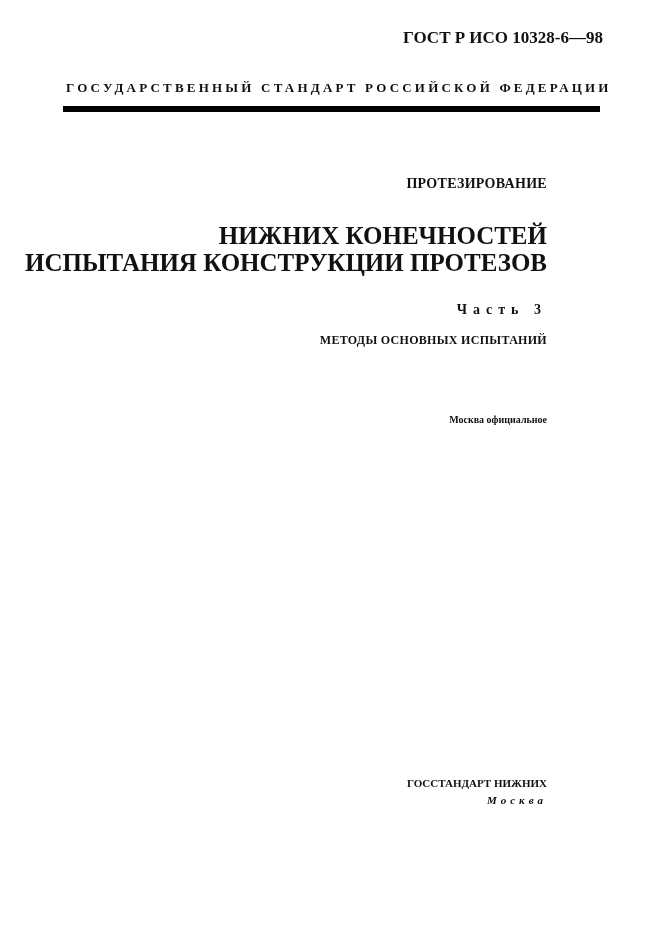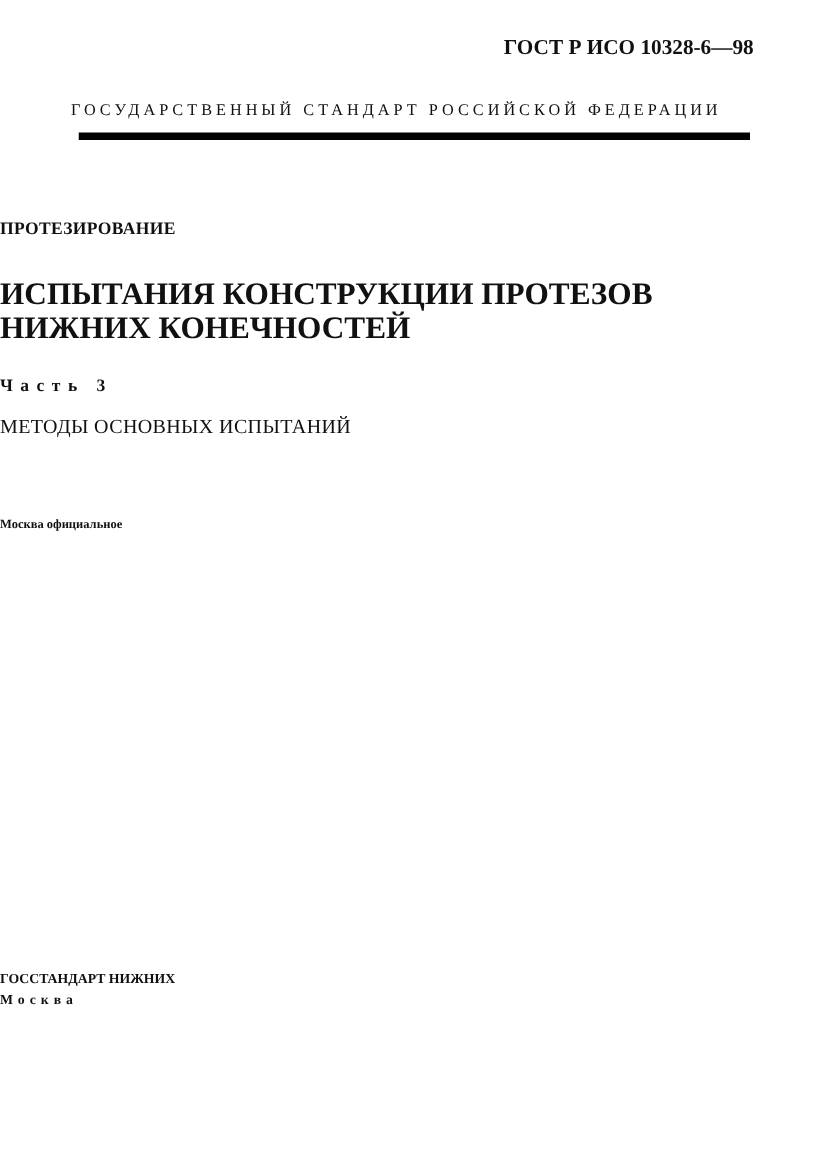--- a/index.html
+++ b/index.html
@@ -18,39 +18,39 @@
     .abs { position: absolute; }
     .doc-code {
       top: 28px;
       right: 58px;
       font-size: 17px;
       font-weight: bold;
       white-space: nowrap;
     }
     .state-standard {
       top: 80px;
-      left: 50px;
+      left: 66px;
       width: 534px;
       text-align: center;
       font-size: 13px;
-      font-weight: normal;
+      font-weight: bold;
       letter-spacing: 3.2px;
       white-space: nowrap;
     }
     .rule {
       top: 106px;
       left: 63px;
       width: 537px;
       height: 6px;
       background: #000000;
     }
     .center {
       left: 0;
       width: 547px;
-      text-align: left;
+      text-align: right;
       white-space: nowrap;
     }
     .category {
       top: 176px;
       font-size: 14px;
       font-weight: bold;
       letter-spacing: 0.3px;
     }
     .main-title {
       top: 222px;
@@ -59,55 +59,56 @@
       line-height: 27px;
     }
     .part {
       top: 302px;
       font-size: 14px;
       font-weight: bold;
       letter-spacing: 6px;
     }
     .subtitle {
       top: 333px;
-      font-size: 16px;
-      font-weight: normal;
+      font-size: 12px;
+      font-weight: bold;
       letter-spacing: 0.3px;
     }
     .edition {
       top: 414px;
       font-size: 10px;
       font-weight: bold;
     }
     .publisher {
       top: 777px;
       font-size: 11px;
       font-weight: bold;
     }
     .city {
       top: 794px;
       font-size: 11px;
       font-weight: bold;
       letter-spacing: 4px;
+      font-style: italic;
     }
   </style>
 </head>
 <body>
 
 <div class="abs doc-code">ГОСТ Р ИСО 10328-6—98</div>
 
 <div class="abs state-standard">ГОСУДАРСТВЕННЫЙ СТАНДАРТ РОССИЙСКОЙ ФЕДЕРАЦИИ</div>
 
 <div class="abs rule"></div>
 
 <div class="abs center category">ПРОТЕЗИРОВАНИЕ</div>
 
 <div class="abs center main-title">
+  <div>НИЖНИХ КОНЕЧНОСТЕЙ</div>
   <div>ИСПЫТАНИЯ КОНСТРУКЦИИ ПРОТЕЗОВ</div>
-  <div>НИЖНИХ КОНЕЧНОСТЕЙ</div>
 </div>
 
 <div class="abs center part">Часть 3</div>
 
 <div class="abs center subtitle">МЕТОДЫ ОСНОВНЫХ ИСПЫТАНИЙ</div>
 
 <div class="abs center edition">Москва официальное</div>
 
 <div class="abs center publisher">ГОССТАНДАРТ НИЖНИХ</div>
 

